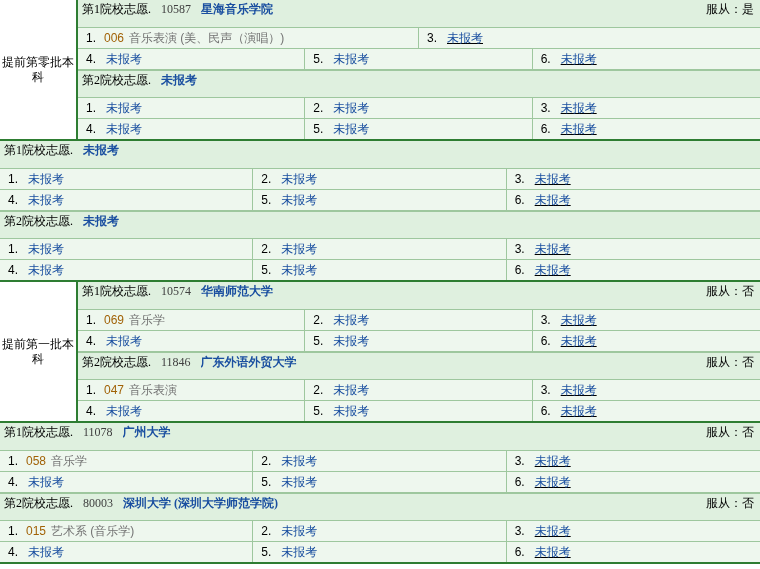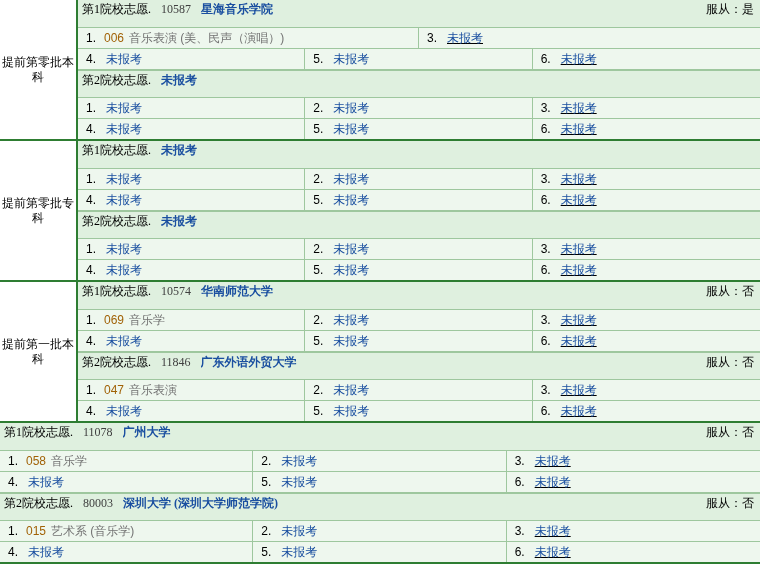--- a/index.html
+++ b/index.html
@@ -117,21 +117,20 @@
           <div class="major-cell"><span class="mc-idx">3.</span><span class="mc-empty">未报考</span></div>
         </div>
         <div class="major-row">
           <div class="major-cell"><span class="mc-idx">4.</span><span class="mc-empty">未报考</span></div>
           <div class="major-cell"><span class="mc-idx">5.</span><span class="mc-empty">未报考</span></div>
           <div class="major-cell"><span class="mc-idx">6.</span><span class="mc-empty">未报考</span></div>
         </div>
       </div>
     </div>
     <div class="batch-block">
-      <div class="batch-label">提前第零批专科</div>
       <div class="batch-body">
         <div class="school-head first">
           <span class="sh-order">第1院校志愿.</span>
           <span class="sh-name">未报考</span>
         </div>
         <div class="major-row">
           <div class="major-cell"><span class="mc-idx">1.</span><span class="mc-empty">未报考</span></div>
           <div class="major-cell"><span class="mc-idx">2.</span><span class="mc-empty">未报考</span></div>
           <div class="major-cell"><span class="mc-idx">3.</span><span class="mc-empty">未报考</span></div>
         </div>

